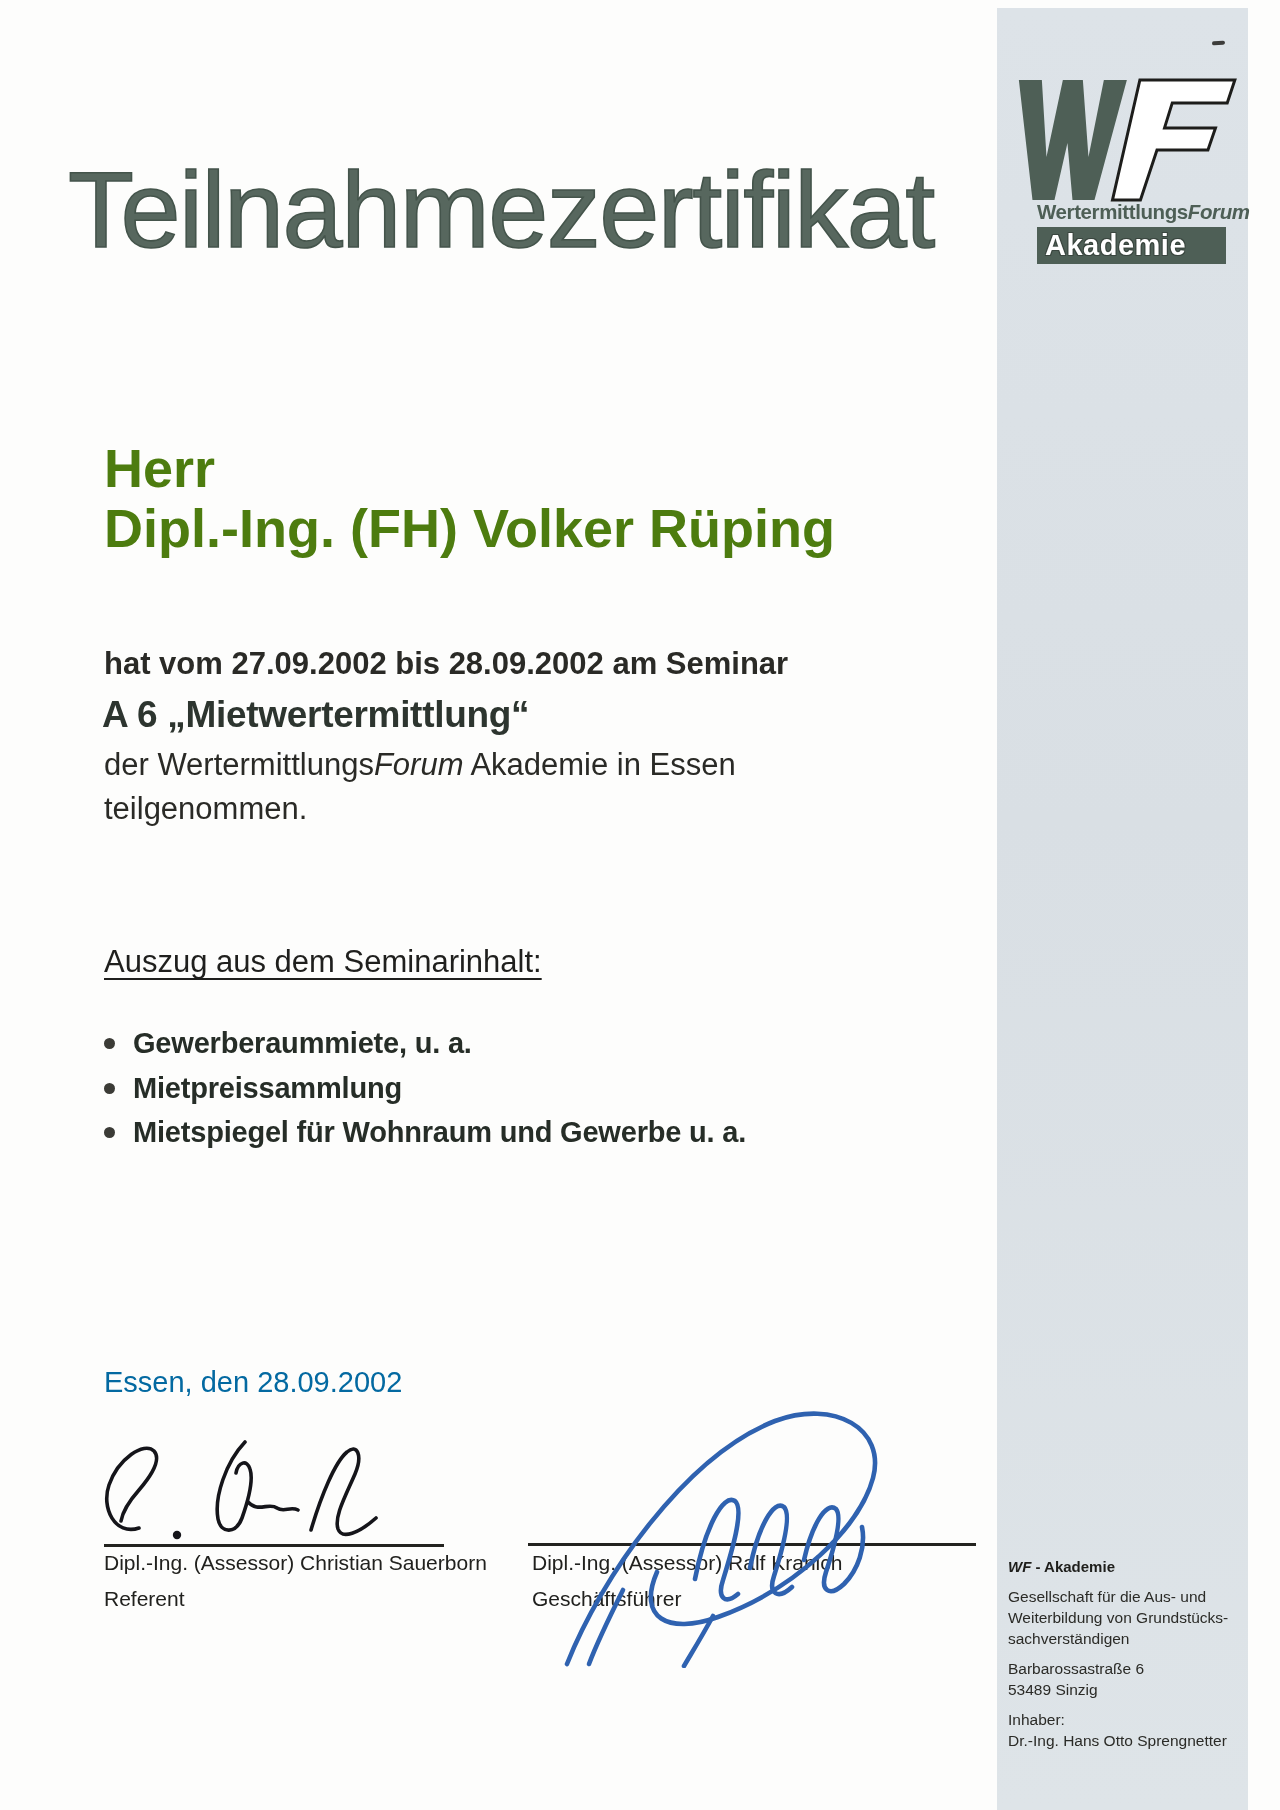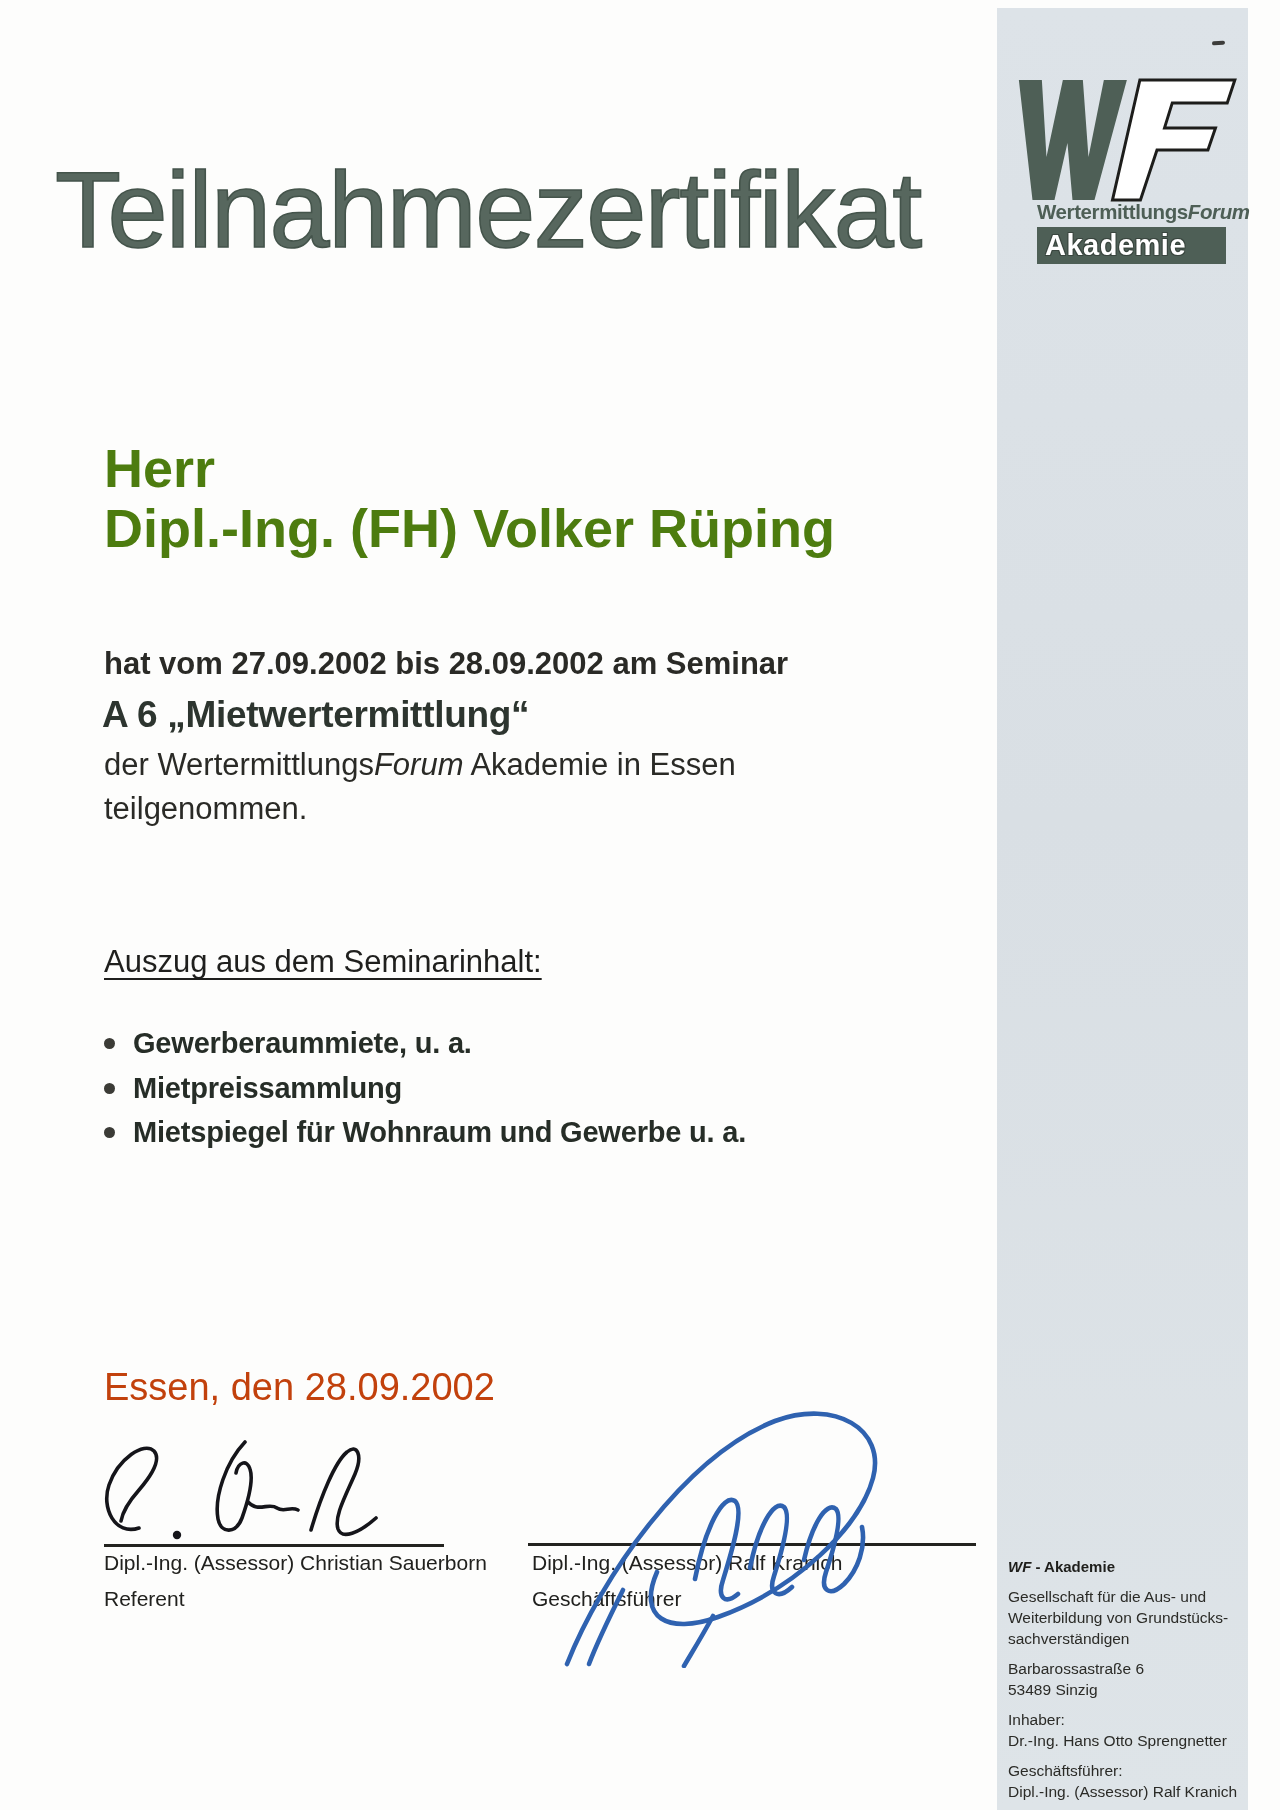--- a/index.html
+++ b/index.html
@@ -29,21 +29,21 @@
   .brand-line .it{font-style:italic;}
   .akademie-badge{
     left:1037px;top:227px;width:189px;height:37px;
     background:#4e5f56;color:#ffffff;
     font-size:29px;font-weight:bold;line-height:37px;
     padding-left:8px;box-sizing:border-box;letter-spacing:0.5px;
     text-shadow:-1px -1px 0 #3a463f,1px -1px 0 #3a463f,-1px 1px 0 #3a463f,1px 1px 0 #3a463f;
   }
   
   .doc-title{
-    left:55px;top:156px;
+    left:68px;top:156px;
     font-size:108px;font-weight:400;letter-spacing:-1.5px;line-height:1;
     color:#57675e;-webkit-text-stroke:1.6px #44544b;
     white-space:nowrap;
   }
   .recipient{
     left:104px;top:438px;
     font-size:54px;font-weight:bold;line-height:60px;color:#4d7c0f;
     white-space:nowrap;
   }
   .date-line{left:104px;top:646px;font-size:31px;white-space:nowrap;font-weight:bold;}
@@ -61,21 +61,21 @@
   .content-list{left:102px;top:1028px;width:760px;}
   .list-item{
     position:relative;padding-left:31px;margin-bottom:14px;
     font-size:29px;font-weight:bold;line-height:30.5px;color:#262d27;
     white-space:nowrap;letter-spacing:-0.2px;
   }
   .bullet{
     position:absolute;left:2px;top:10px;width:11px;height:11px;border-radius:50%;
     background:#3b3b36;
   }
-  .place-date{left:104px;top:1366px;font-size:38px;white-space:nowrap;color:#c2410c;}
+  .place-date{left:104px;top:1366px;font-size:29px;white-space:nowrap;color:#0369a1;}
   
   .sig-svg{pointer-events:none;}
   .sig-left-svg{left:95px;top:1438px;width:330px;height:112px;}
   .sig-right-svg{left:505px;top:1408px;width:440px;height:260px;z-index:3;}
   .sig-line{height:3px;background:#23231f;}
   .sig-line-left{left:104px;top:1544px;width:340px;}
   .sig-line-right{left:528px;top:1543px;width:448px;}
   .sig-name{font-size:21px;color:#21211e;white-space:nowrap;}
   .sig-role{font-size:21px;color:#21211e;white-space:nowrap;}
   .sig-name-left{left:104px;top:1551px;}
@@ -160,17 +160,13 @@
     <span>sachverständigen</span>
   </p>
   <p>
     <span>Barbarossastraße 6</span>
     <span>53489 Sinzig</span>
   </p>
   <p>
     <span>Inhaber:</span>
     <span>Dr.-Ing. Hans Otto Sprengnetter</span>
   </p>
-  <p>
-    <span>Geschäftsführer:</span>
-    <span>Dipl.-Ing. (Assessor) Ralf Kranich</span>
-  </p>
 </div>
 
 </body></html>

